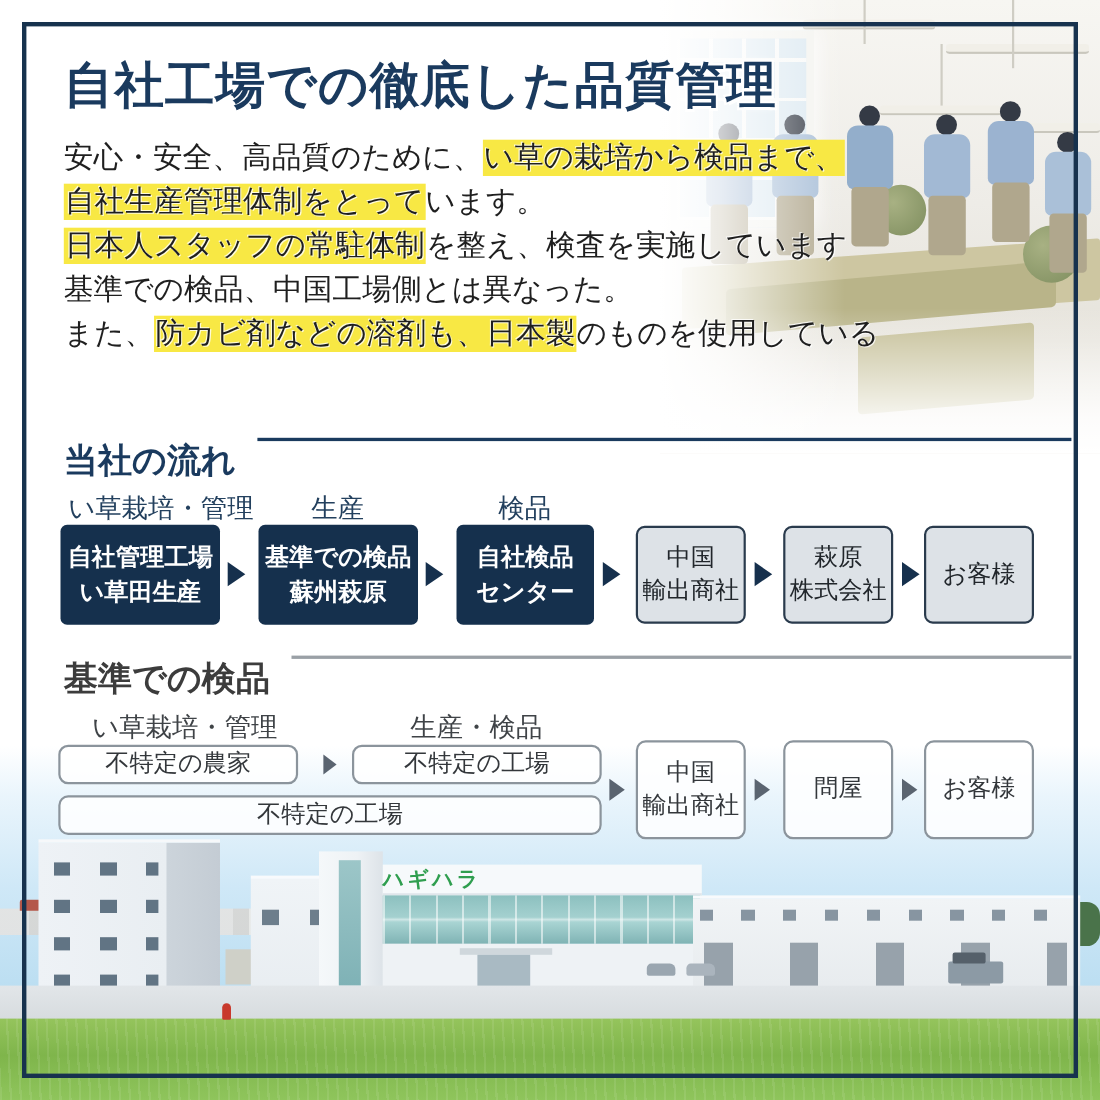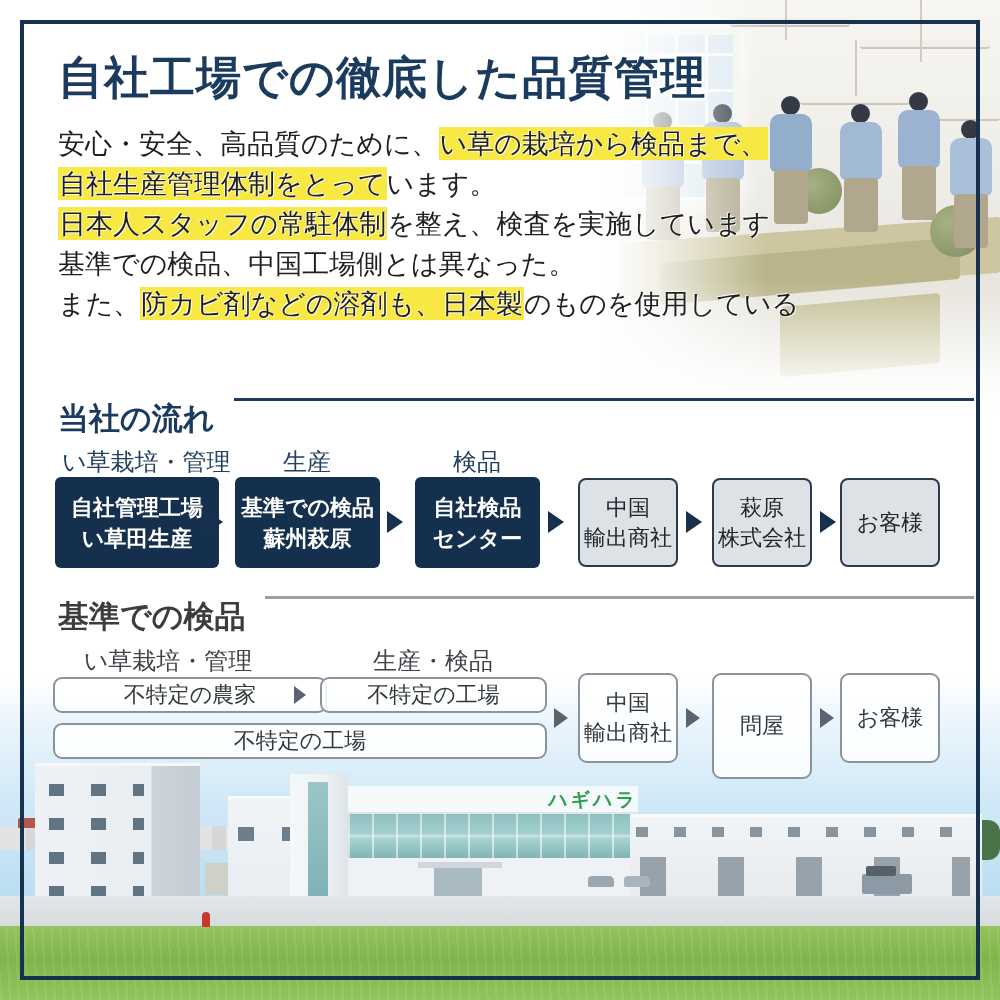--- a/index.html
+++ b/index.html
@@ -58,21 +58,21 @@
   .bldg-hall{position:absolute;left:228px;top:118px;width:235px;height:108px;
     background:linear-gradient(180deg,#f0f4f7 0%,#e8edf1 100%);border-top:3px solid #f8fafc;}
   .bldg-hall .win-row{position:absolute;left:10px;top:28px;width:215px;height:14px;
     background:repeating-linear-gradient(90deg,#6d7e8c 0 16px,transparent 16px 44px);}
   .bldg-tower{position:absolute;left:290px;top:96px;width:58px;height:130px;
     background:linear-gradient(90deg,#f5f8fa 0%,#eef2f5 60%,#dde3e8 100%);}
   .bldg-tower .glass{position:absolute;left:18px;top:8px;width:20px;height:114px;
     background:linear-gradient(180deg,#9cc6c8,#7fb2b6);}
   .bldg-front{position:absolute;left:348px;top:108px;width:290px;height:118px;}
   .bldg-front .band-top{position:absolute;left:0;top:0;width:100%;height:26px;background:#f6f9fb;
-    border-bottom:2px solid #dfe5ea;text-align:right;}
+    border-bottom:2px solid #dfe5ea;text-align:left;}
   .sign-text{font-size:19px;font-weight:bold;color:#2f9e4f;letter-spacing:3px;line-height:26px;}
   .bldg-front .glass-band{position:absolute;left:0;top:28px;width:100%;height:44px;
     background:linear-gradient(180deg,#8cc0bf 0%,#a9d4d3 55%,#7fb3b4 100%);}
   .bldg-front .glass-band .mullions{position:absolute;inset:0;
     background:repeating-linear-gradient(90deg,rgba(255,255,255,.55) 0 2px,transparent 2px 24px),
                linear-gradient(0deg,transparent 45%,rgba(255,255,255,.45) 50%,transparent 55%);}
   .bldg-front .wall-low2{position:absolute;left:0;top:72px;width:100%;height:46px;background:#eef2f5;}
   .bldg-front .door{position:absolute;left:86px;top:82px;width:48px;height:34px;background:#a9bac3;}
   .bldg-front .canopy{position:absolute;left:70px;top:76px;width:84px;height:6px;background:#cfd7dc;}
   .warehouse{position:absolute;left:630px;top:136px;width:352px;height:86px;
@@ -236,21 +236,21 @@
     </div>
 
     <div class="sec-head sec1" style="top:398px;">
       <span class="txt">当社の流れ</span>
         <span class="rule"></span>
     </div>
     <div class="stage-label sl-navy" style="left:62px;top:446px;">い草栽培・管理</div>
     <div class="stage-label sl-navy center" style="left:307px;top:446px;">生産</div>
     <div class="stage-label sl-navy center" style="left:477px;top:446px;">検品</div>
 
-    <div class="fbox dark" style="left:55px;top:477px;width:164px;height:91px;">
+    <div class="fbox dark" style="left:55px;top:477px;width:145px;height:91px;">
       <span>自社管理工場</span>
         <span>い草田生産</span>
     </div>
     <div class="arrow navy" style="left:207px;top:511px;"></div>
     <div class="fbox dark" style="left:235px;top:477px;width:145px;height:91px;">
       <span>基準での検品</span>
         <span>蘇州萩原</span>
     </div>
     <div class="arrow navy" style="left:387px;top:511px;"></div>
     <div class="fbox dark" style="left:415px;top:477px;width:125px;height:91px;">
@@ -272,37 +272,37 @@
       <span>お客様</span>
     </div>
 
     <div class="sec-head sec2" style="top:596px;">
       <span class="txt">基準での検品</span>
         <span class="rule"></span>
     </div>
     <div class="stage-label sl-gray center" style="left:168px;top:645px;">い草栽培・管理</div>
     <div class="stage-label sl-gray center" style="left:433px;top:645px;">生産・検品</div>
 
-    <div class="fbox plain" style="left:53px;top:677px;width:274px;height:36px;">
+    <div class="fbox plain" style="left:53px;top:677px;width:218px;height:36px;">
       <span>不特定の農家</span>
     </div>
     <div class="arrow gray sm" style="left:294px;top:686px;"></div>
     <div class="fbox plain" style="left:320px;top:677px;width:227px;height:36px;">
       <span>不特定の工場</span>
     </div>
     <div class="fbox plain" style="left:53px;top:723px;width:494px;height:36px;">
       <span>不特定の工場</span>
     </div>
     <div class="arrow gray" style="left:554px;top:708px;"></div>
     <div class="fbox plain" style="left:578px;top:673px;width:100px;height:90px;">
       <span>中国</span>
         <span>輸出商社</span>
     </div>
     <div class="arrow gray" style="left:686px;top:708px;"></div>
-    <div class="fbox plain" style="left:712px;top:673px;width:100px;height:106px;">
+    <div class="fbox plain" style="left:712px;top:673px;width:100px;height:90px;">
       <span>問屋</span>
     </div>
     <div class="arrow gray" style="left:820px;top:708px;"></div>
     <div class="fbox plain" style="left:840px;top:673px;width:100px;height:90px;">
       <span>お客様</span>
     </div>
   </div>
 
   <div class="frame"></div>
 </div>

